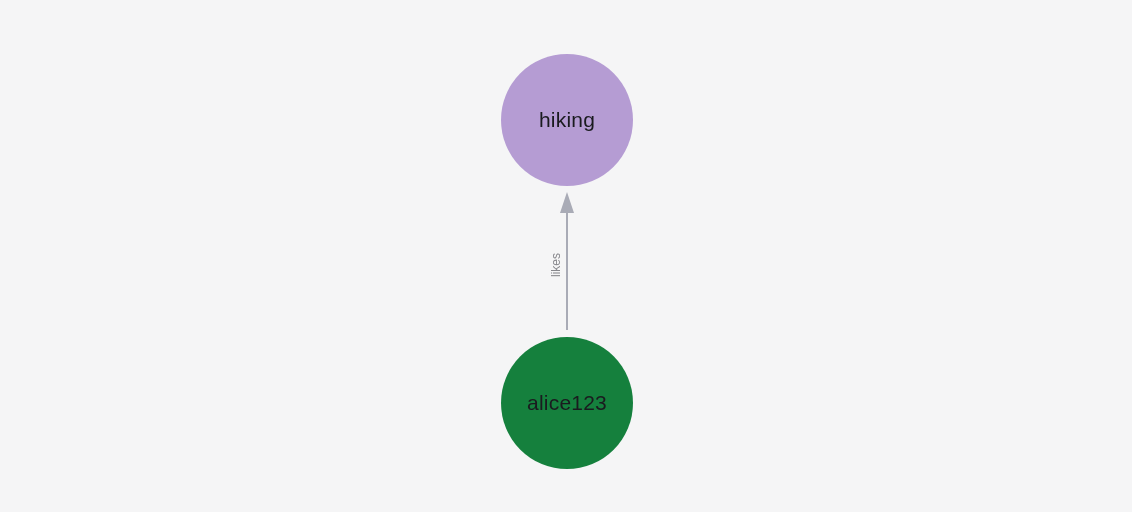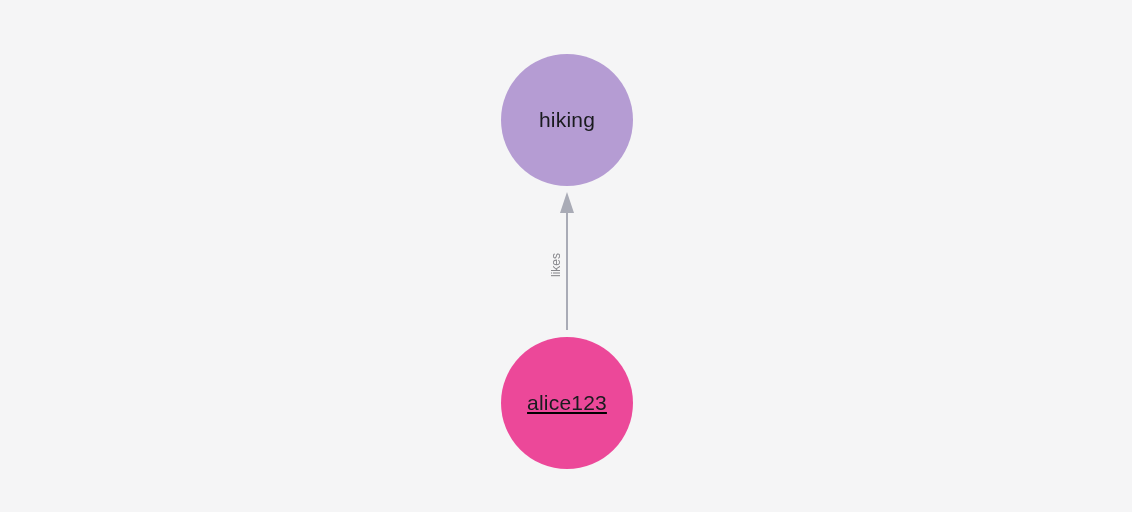--- a/index.html
+++ b/index.html
@@ -76,17 +76,17 @@
   <div class="node node-hiking" style="background-color: rgb(181, 156, 211);">
     <span class="node-label" style="color: rgb(26, 27, 31);">hiking</span>
   </div>
 
   <div>
     <div class="edge-line" style="background-color: rgb(169, 171, 182);"></div>
     <div class="edge-arrowhead" style="border-bottom-color: rgb(169, 171, 182);"></div>
     <span class="edge-label" style="color: rgb(135, 135, 140);">likes</span>
   </div>
 
-  <div class="node node-alice" style="background-color: #ec4899; text-decoration: underline;">
+  <div class="node node-alice" style="background-color: #15803d;">
     <span class="node-label" style="color: rgb(26, 27, 31);">alice123</span>
   </div>
 
 </div>
 
 </body></html>

